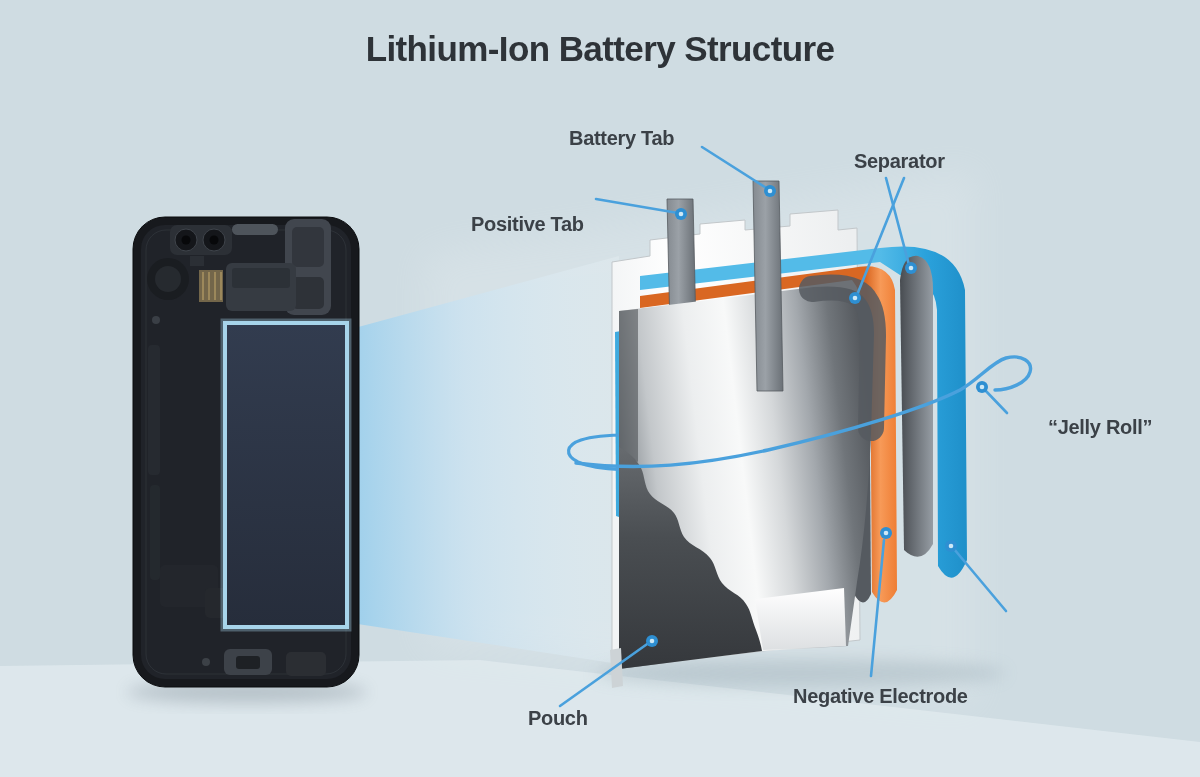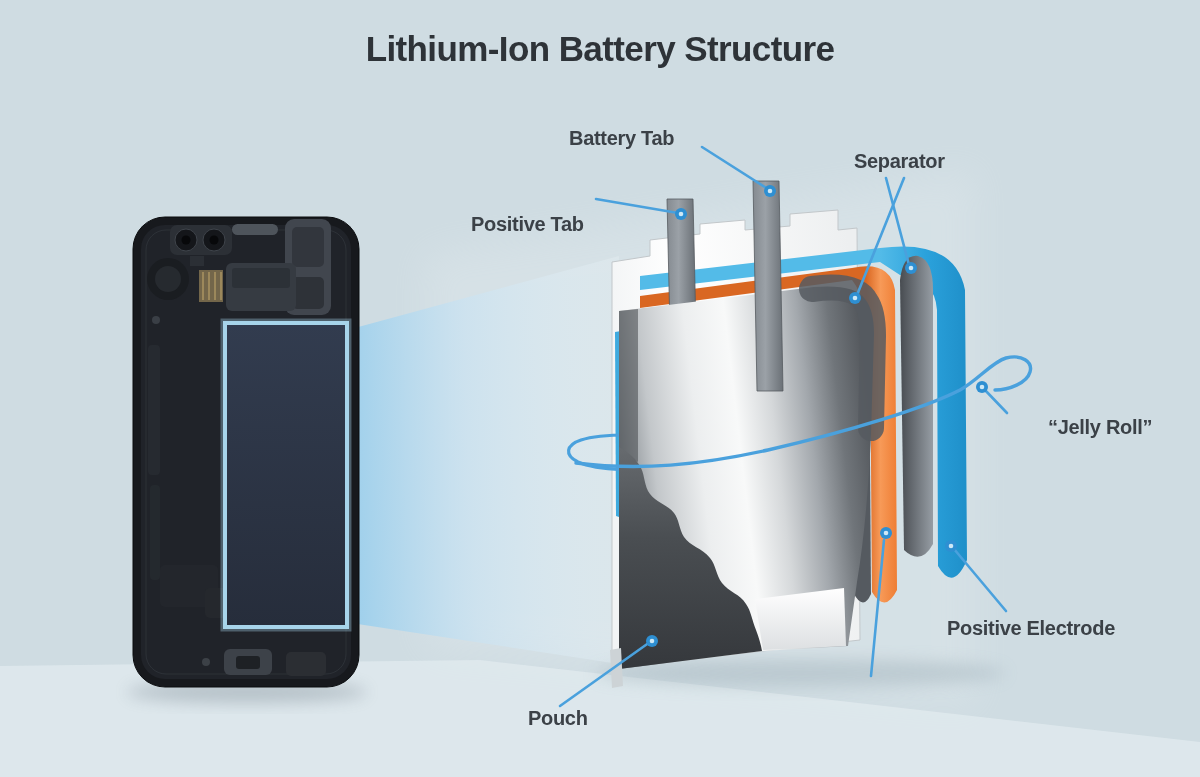--- a/index.html
+++ b/index.html
@@ -221,16 +221,16 @@
           <circle cx="652" cy="641" r="2.3" fill="#cde8f6"></circle>
         </g>
   </g>
 </svg>
 
 <div class="title">Lithium-Ion Battery Structure</div>
 <div class="lbl lbl-positive-tab">Positive Tab</div>
 <div class="lbl lbl-negative-tab">Battery Tab</div>
 <div class="lbl lbl-separator">Separator</div>
 <div class="lbl lbl-jelly-roll">“Jelly Roll”</div>
-<div class="lbl lbl-positive-electrode">Positive Electrode</div>
+<div class="lbl lbl-negative-electrode">Negative Electrode</div>
 <div class="lbl lbl-pouch">Pouch</div>
 
 </div>
 
 </body></html>

